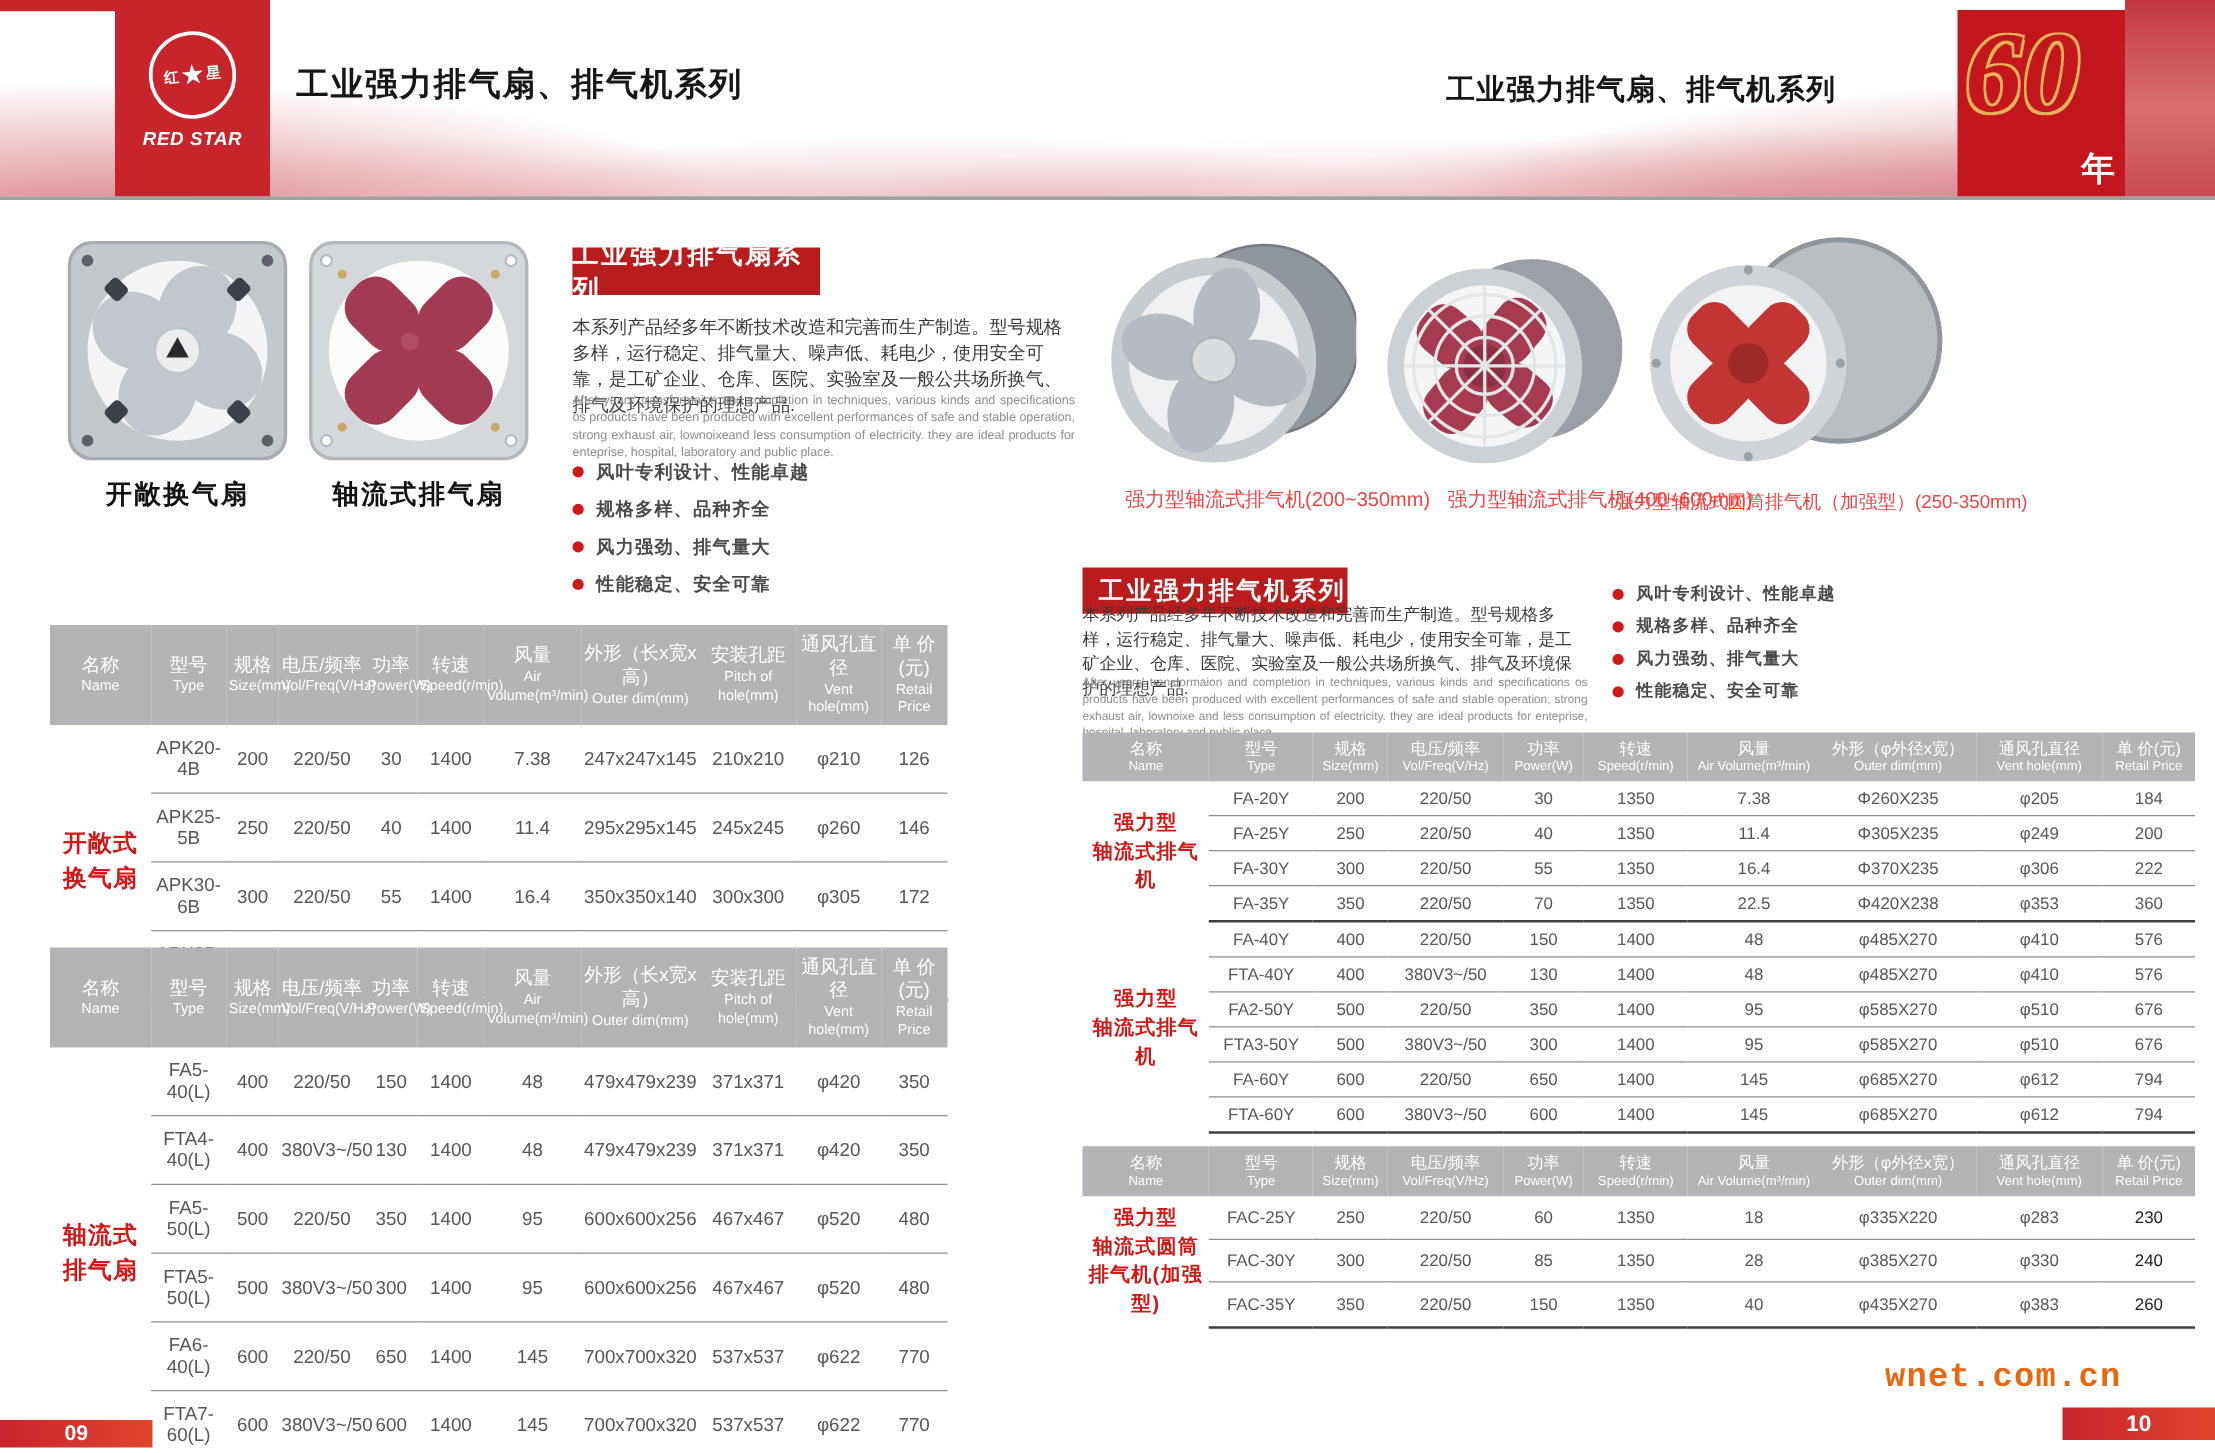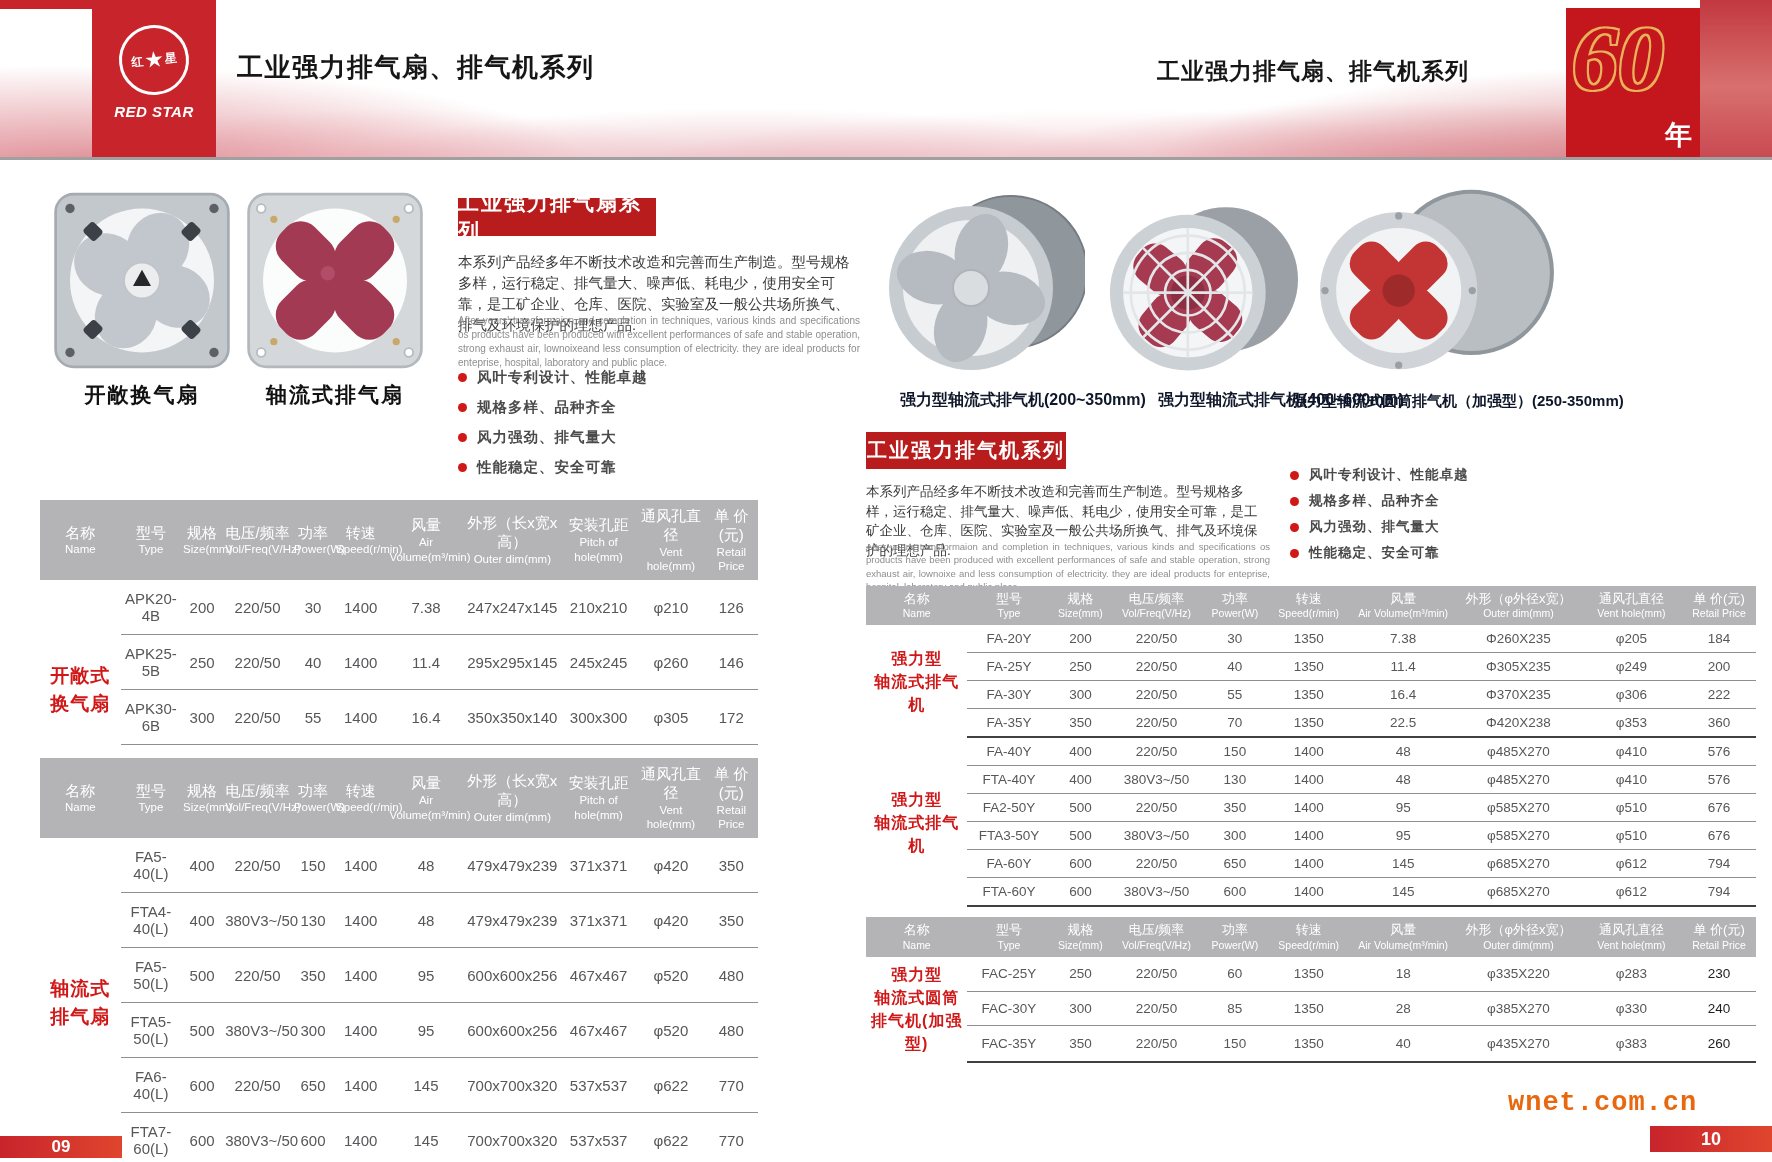--- a/index.html
+++ b/index.html
@@ -32,21 +32,21 @@
     font-weight:bold;font-size:92px;line-height:1.05;color:#c4161d;
     text-shadow:2px 2px 0 #e8b25a,-2px -2px 0 #e8b25a,2px -2px 0 #e8b25a,-2px 2px 0 #e8b25a;}
   .banner60 .year{position:absolute;right:8px;bottom:4px;font-size:27px;font-weight:bold;color:#fff;}
 
   
   .fanimg{position:absolute;}
   .fanimg svg{width:100%;height:100%;display:block;}
 
   
   .cap{position:absolute;font-weight:bold;color:#111;text-align:center;letter-spacing:2px;font-size:21px;}
-  .rcap{position:absolute;top:390px;font-size:16px;color:#0f172a;white-space:nowrap;font-weight:bold;}
+  .rcap{position:absolute;top:390px;font-size:16px;color:#ef4444;white-space:nowrap;font-weight:normal;}
   .badge{position:absolute;background:#b91c1c;color:#fff;font-weight:bold;letter-spacing:2px;
     display:flex;align-items:center;justify-content:center;}
   .desc-cn{position:absolute;font-size:14.5px;line-height:1.45;color:#3a3a3a;}
   .desc-en{position:absolute;font-size:10px;line-height:1.4;color:#8d8d8d;text-align:justify;}
   .features{position:absolute;list-style:none;margin:0;padding:0;}
   .features li{display:flex;align-items:center;gap:10px;font-size:14.5px;color:#4a4a4a;
     letter-spacing:1px;margin-bottom:11px;font-weight:bold;}
   .features .dot{width:9px;height:9px;border-radius:50%;background:#d01818;flex:0 0 auto;}
   .features.small li{font-size:13.5px;margin-bottom:8px;}
 
@@ -539,21 +539,21 @@
           <circle cx="40" cy="90" r="1.8"></circle>
         <circle cx="3.5" cy="53" r="1.8"></circle>
           <circle cx="76.5" cy="53" r="1.8"></circle>
       </g>
     </svg>
   </div>
   <div class="rcap" style="left:900px;">强力型轴流式排气机(200~350mm)</div>
   <div class="rcap" style="left:1158px;">强力型轴流式排气机(400~600mm)</div>
   <div class="rcap" style="left:1292px;top:392px;font-size:15px;">强力型轴流式圆筒排气机（加强型）(250-350mm)</div>
 
-  <div class="badge" style="left:866px;top:432px;width:200px;height:37px;font-size:20px;">工业强力排气机系列</div>
+  <div class="badge" style="left:866px;top:454px;width:200px;height:37px;font-size:20px;padding-left:12px;">工业强力排气机系列</div>
   <div class="desc-cn" style="left:866px;top:482px;width:396px;font-size:13.5px;">本系列产品经多年不断技术改造和完善而生产制造。型号规格多样，运行稳定、排气量大、噪声低、耗电少，使用安全可靠，是工矿企业、仓库、医院、实验室及一般公共场所换气、排气及环境保护的理想产品.</div>
   <div class="desc-en" style="left:866px;top:540px;width:404px;font-size:9.5px;">After years' transformaion and completion in techniques, various kinds and specifications os products have been produced with excellent performances of safe and stable operation, strong exhaust air, lownoixe and less consumption of electricity. they are ideal products for enteprise, hospital, laboratory and public place.</div>
   <ul class="features small" style="left:1290px;top:466px;">
     <li>
         <span class="dot"></span>
         <span>风叶专利设计、性能卓越</span>
       </li>
     <li>
         <span class="dot"></span>
         <span>规格多样、品种齐全</span>

